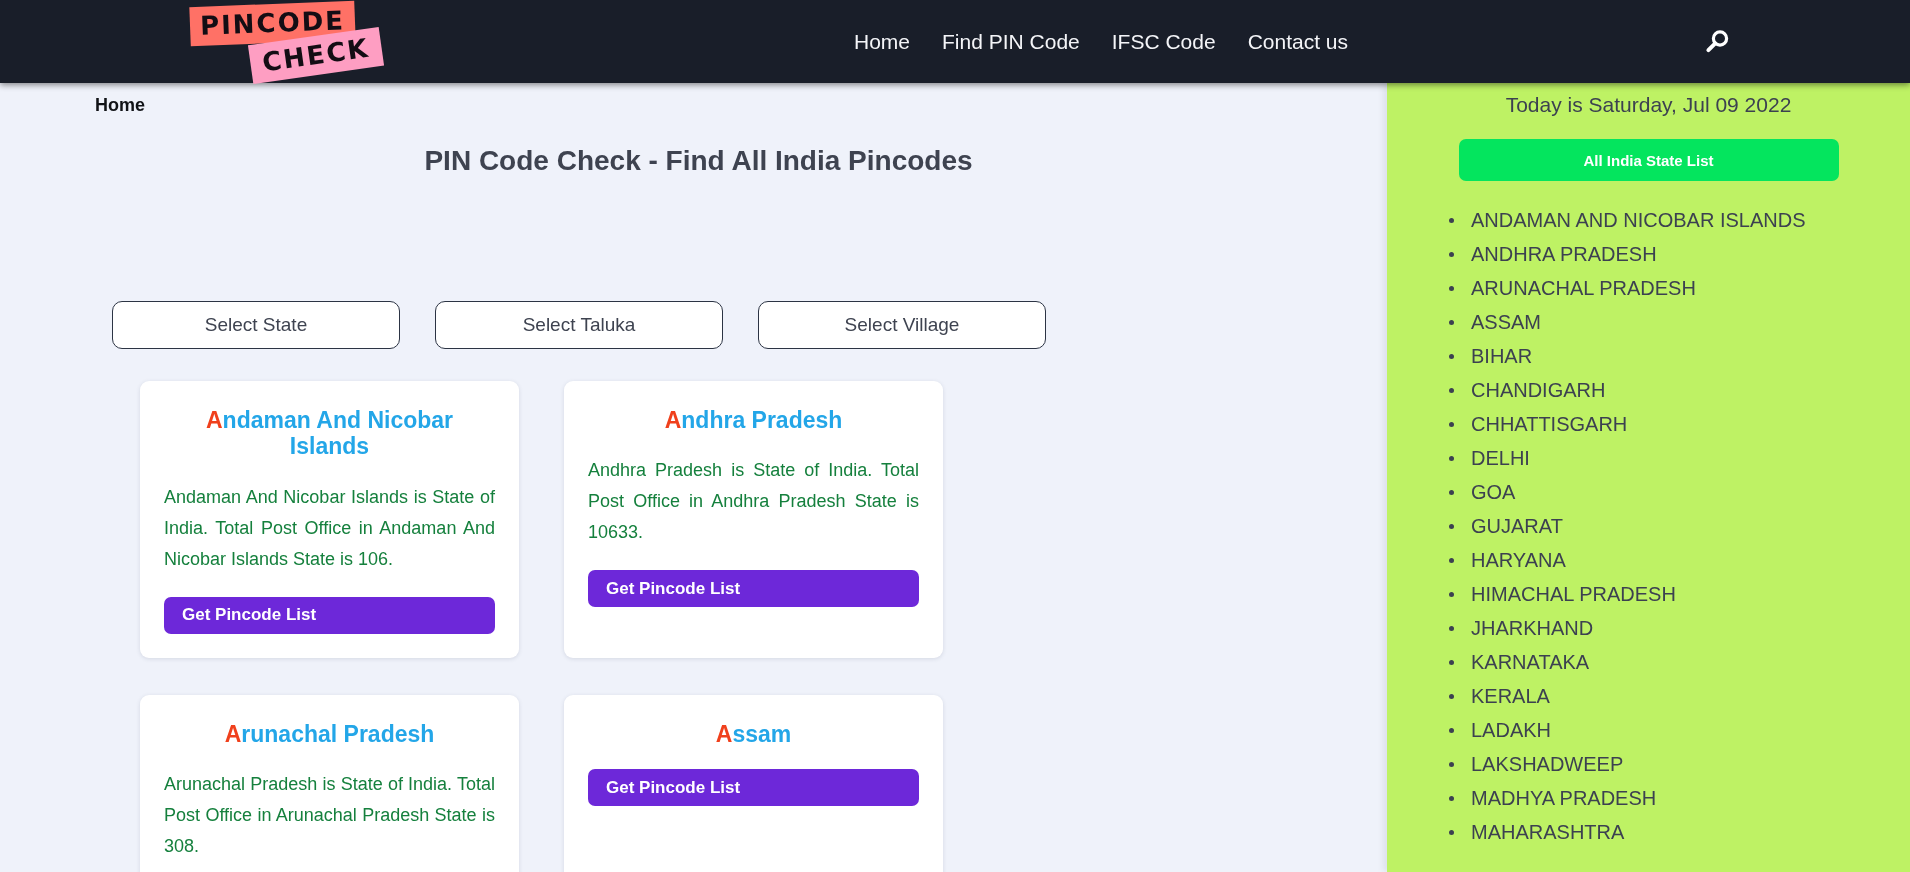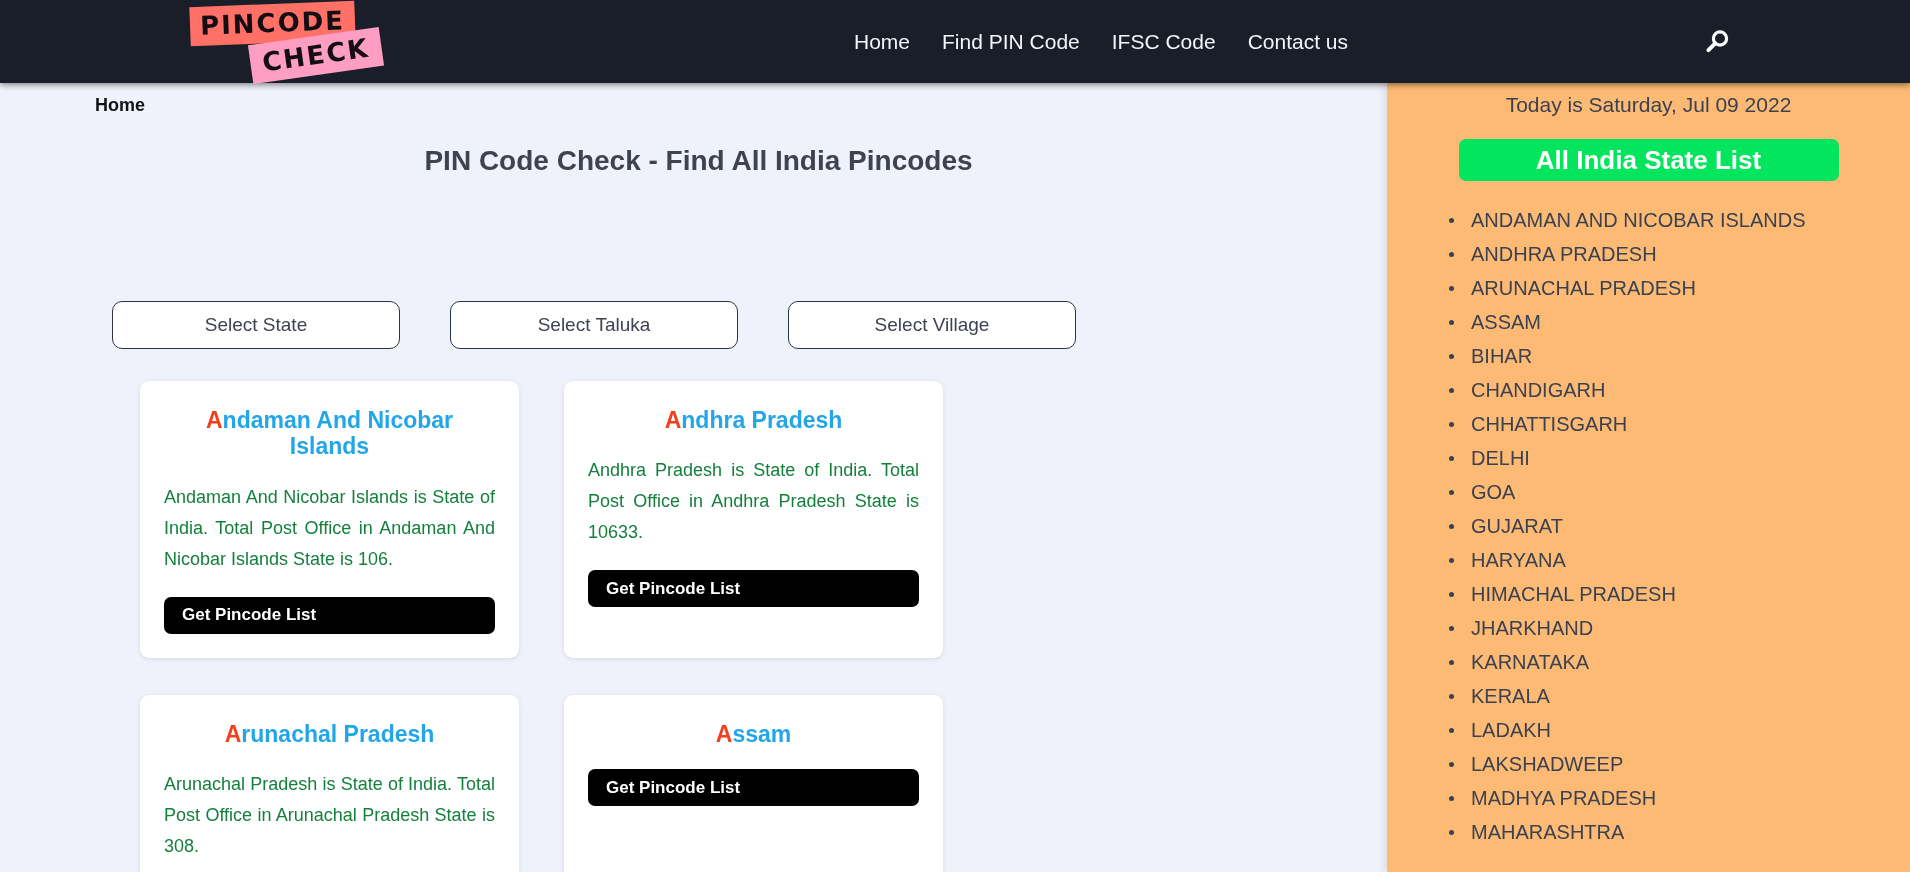--- a/index.html
+++ b/index.html
@@ -125,21 +125,21 @@
     color: #3e4350;
   }
 
   
   #selector-row {
     position: absolute;
     top: 218px;
     left: 112px;
     width: 1152px;
     display: flex;
-    gap: 50px;
+    gap: 35px;
   }
   .selector-button {
     width: 288px;
     height: 48px;
     background: #ffffff;
     border: 1px solid #2c3444;
     border-radius: 10px;
     font-family: "Liberation Sans", sans-serif;
     font-size: 19px;
     color: #3e4350;
@@ -183,40 +183,40 @@
   .state-card-desc {
     font-size: 18px;
     line-height: 31px;
     color: #15803d;
     text-align: justify;
     text-justify: inter-word;
     margin-bottom: 22px;
   }
 
   .get-pincode-button {
-    background: #000000;
+    background: #6d28d9;
     color: #ffffff;
     border: none;
     border-radius: 7px;
     height: 37px;
     width: 100%;
     font-family: "Liberation Sans", sans-serif;
     font-size: 17px;
     font-weight: 700;
     text-align: left;
     padding-left: 18px;
     cursor: pointer;
   }
 
   
   #sidebar {
     position: relative;
     width: 523px;
     height: 789px;
-    background: #fdba74;
+    background: #bef264;
     box-shadow: -3px 0 7px rgba(40,50,80,.10);
     padding: 0;
     overflow: hidden;
   }
 
   #sidebar-date {
     text-align: center;
     font-size: 21px;
     color: #3c4150;
     padding-top: 10px;
@@ -225,21 +225,21 @@
   #all-india-state-list-button {
     display: block;
     margin: 22px auto 16px auto;
     width: 380px;
     height: 42px;
     background: #04e55e;
     color: #ffffff;
     border: none;
     border-radius: 7px;
     font-family: "Liberation Sans", sans-serif;
-    font-size: 26px;
+    font-size: 15px;
     font-weight: 700;
     cursor: pointer;
   }
 
   #state-list {
     margin: 22px 0 0 62px;
     padding: 0;
     list-style: none;
   }
   #state-list li {

